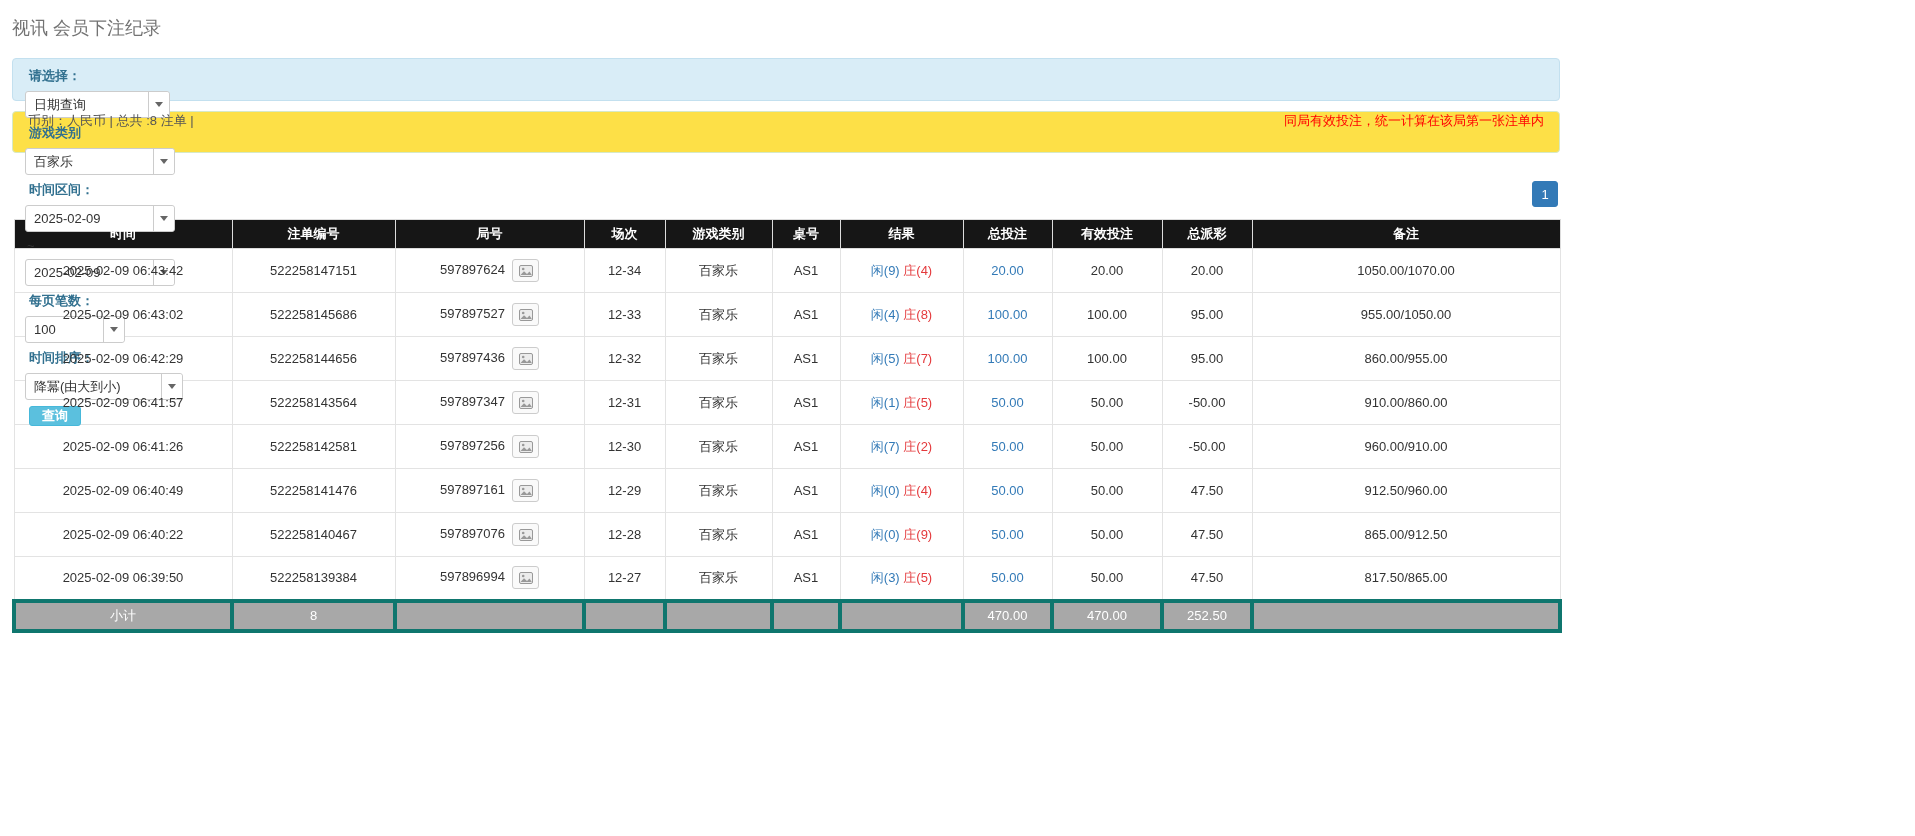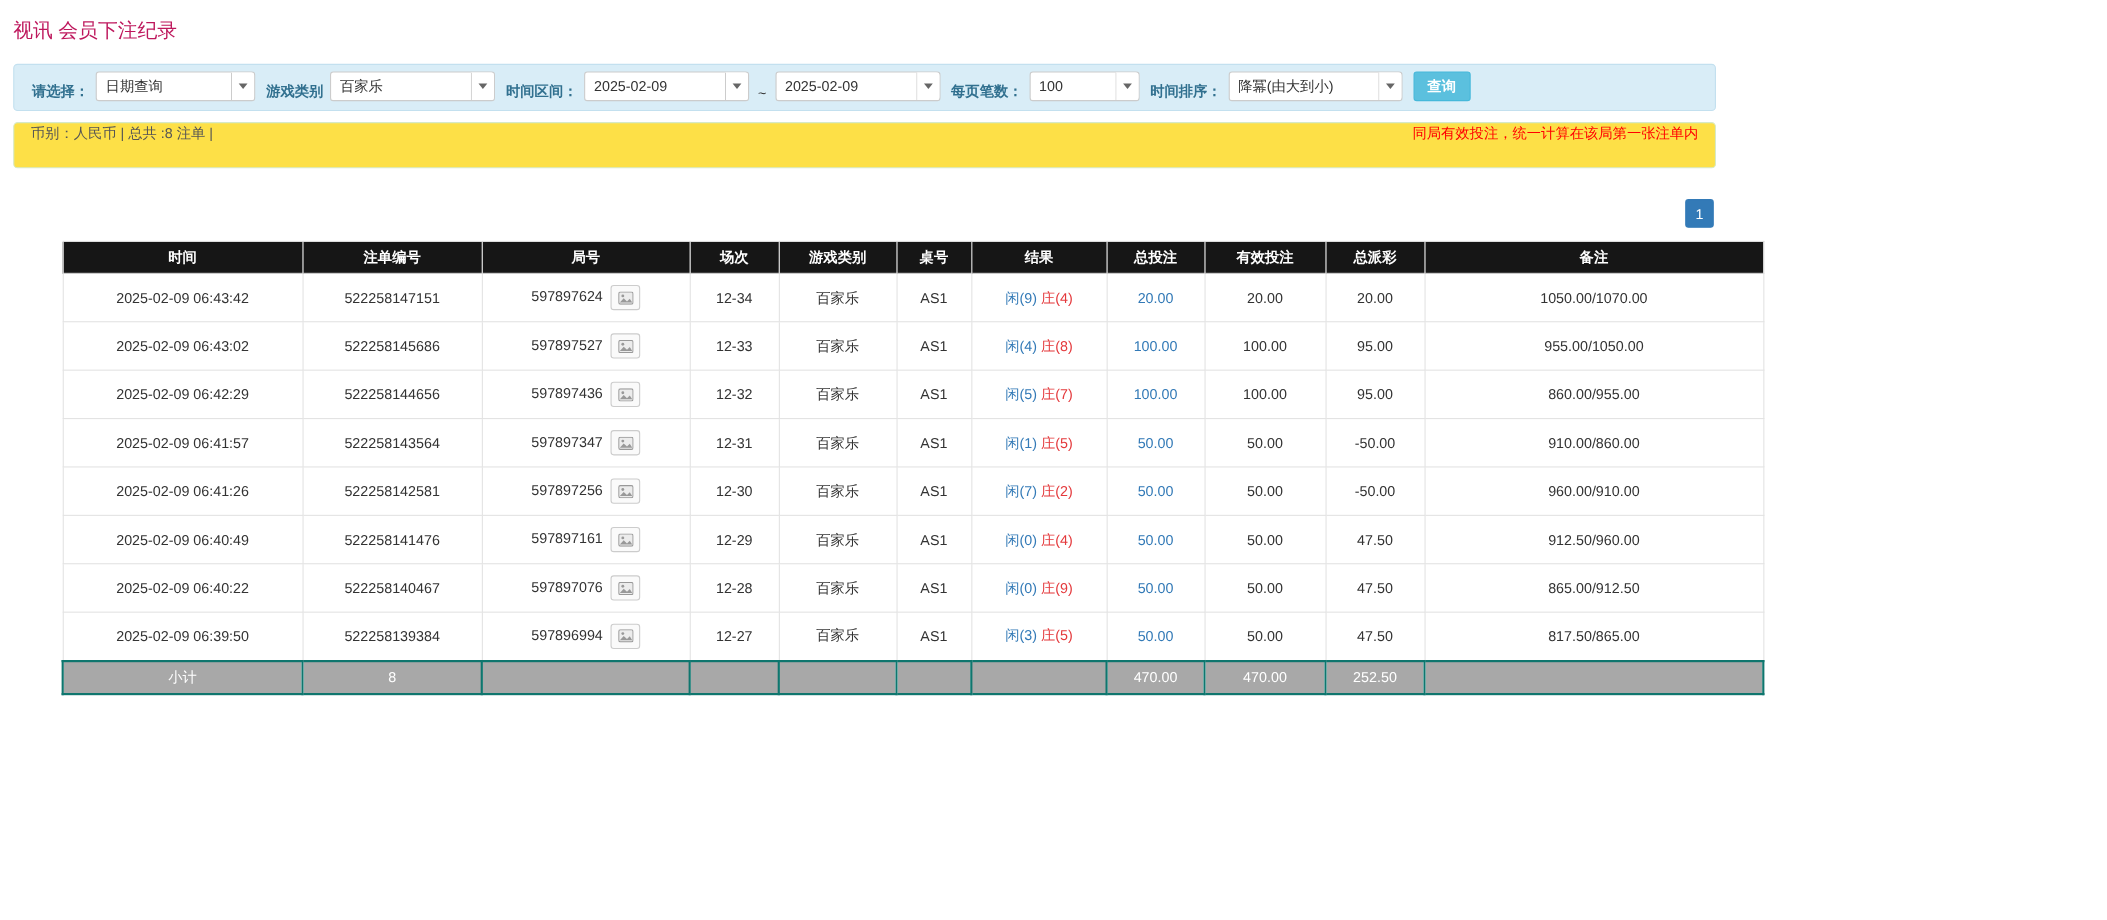--- a/index.html
+++ b/index.html
@@ -6,27 +6,27 @@
   html, body { background: #fff; }
   body {
     width: 1915px;
     height: 836px;
     font-family: "Liberation Sans", "DejaVu Sans", sans-serif;
     color: #333;
     overflow: hidden;
   }
   .container { width: 1548px; margin-left: 12px; padding-top: 16px; }
 
-  .page-title { font-size: 18px; font-weight: 400; color: #be185d; margin-bottom: 18px; }
+  .page-title { font-size: 18px; font-weight: 400; color: #737373; margin-bottom: 18px; }
 
   
   .filter-bar {
-    display: flex; align-items: flex-end; gap: 6px;
+    display: flex; align-items: flex-start; gap: 6px;
     background: #d9edf7; border: 1px solid #c3e0ef; border-radius: 4px;
-    padding: 8px 12px; height: 43px;
+    padding: 8px 12px; height: 43px; flex-direction: column;
   }
   .flabel { font-size: 13px; font-weight: bold; color: #31708f; white-space: nowrap; margin-left: 4px; }
   .combo {
     display: inline-flex; align-items: stretch; background: #fff;
     border: 1px solid #ccc; border-radius: 3px; height: 27px; cursor: pointer;
   }
   .combo-text { flex: 1; display: flex; align-items: center; padding: 12px 8px; font-size: 13px; color: #333; white-space: nowrap; overflow: hidden; }
   .combo-caret { width: 21px; border-left: 1px solid #ccc; display: flex; align-items: center; justify-content: center; background: #fff; border-radius: 0 3px 3px 0; }
   .caret { width: 0; height: 0; border-left: 4px solid transparent; border-right: 4px solid transparent; border-top: 5px solid #666; }
   .w145 { width: 145px; } .w150 { width: 150px; } .w155 { width: 158px; gap: 33px; } .w100 { width: 100px; }
@@ -49,32 +49,32 @@
 
   
   .pagination { margin-top: 28px; text-align: right; padding-right: 2px; }
   .page-btn {
     display: inline-block; min-width: 26px; height: 26px; line-height: 26px;
     background: #337ab7; border: 1px solid #337ab7; border-radius: 3px;
     color: #fff; font-size: 13px; text-align: center; cursor: pointer;
   }
 
   
-  table.records { margin-top: 12px; width: 1546px; border-collapse: collapse; table-layout: fixed; margin-left: 44px; }
+  table.records { margin-top: 12px; width: 1546px; border-collapse: collapse; table-layout: fixed; }
   .records th {
     background: #161616; color: #fff; font-size: 13px; font-weight: bold;
     height: 29px; border: 1px solid #dcdcdc; text-align: center;
   }
   .records td {
     height: 44px; border: 1px solid #e3e3e3; text-align: center;
     font-size: 13px; color: #333; padding: 0 6px; background: #fff;
     overflow: hidden; white-space: nowrap;
   }
   .records .footer-row td {
-    background: #a8a8a8; color: #fff; height: 30px; border: 2px solid #0f766e; font-size: 13px;
+    background: #a8a8a8; color: #fff; height: 30px; border: 4px solid #0f766e; font-size: 13px;
   }
   .res-player { color: #337ab7; }
   .res-banker { color: #e4393c; }
   .bet-link { color: #337ab7; text-decoration: none; cursor: pointer; }
   .neg { color: #e4393c; }
   .icon-btn {
     display: inline-flex; align-items: center; justify-content: center;
     width: 27px; height: 23px; margin-left: 7px; vertical-align: middle;
     background: #fafafa; border: 1px solid #ccc; border-radius: 3px; cursor: pointer;
   }

